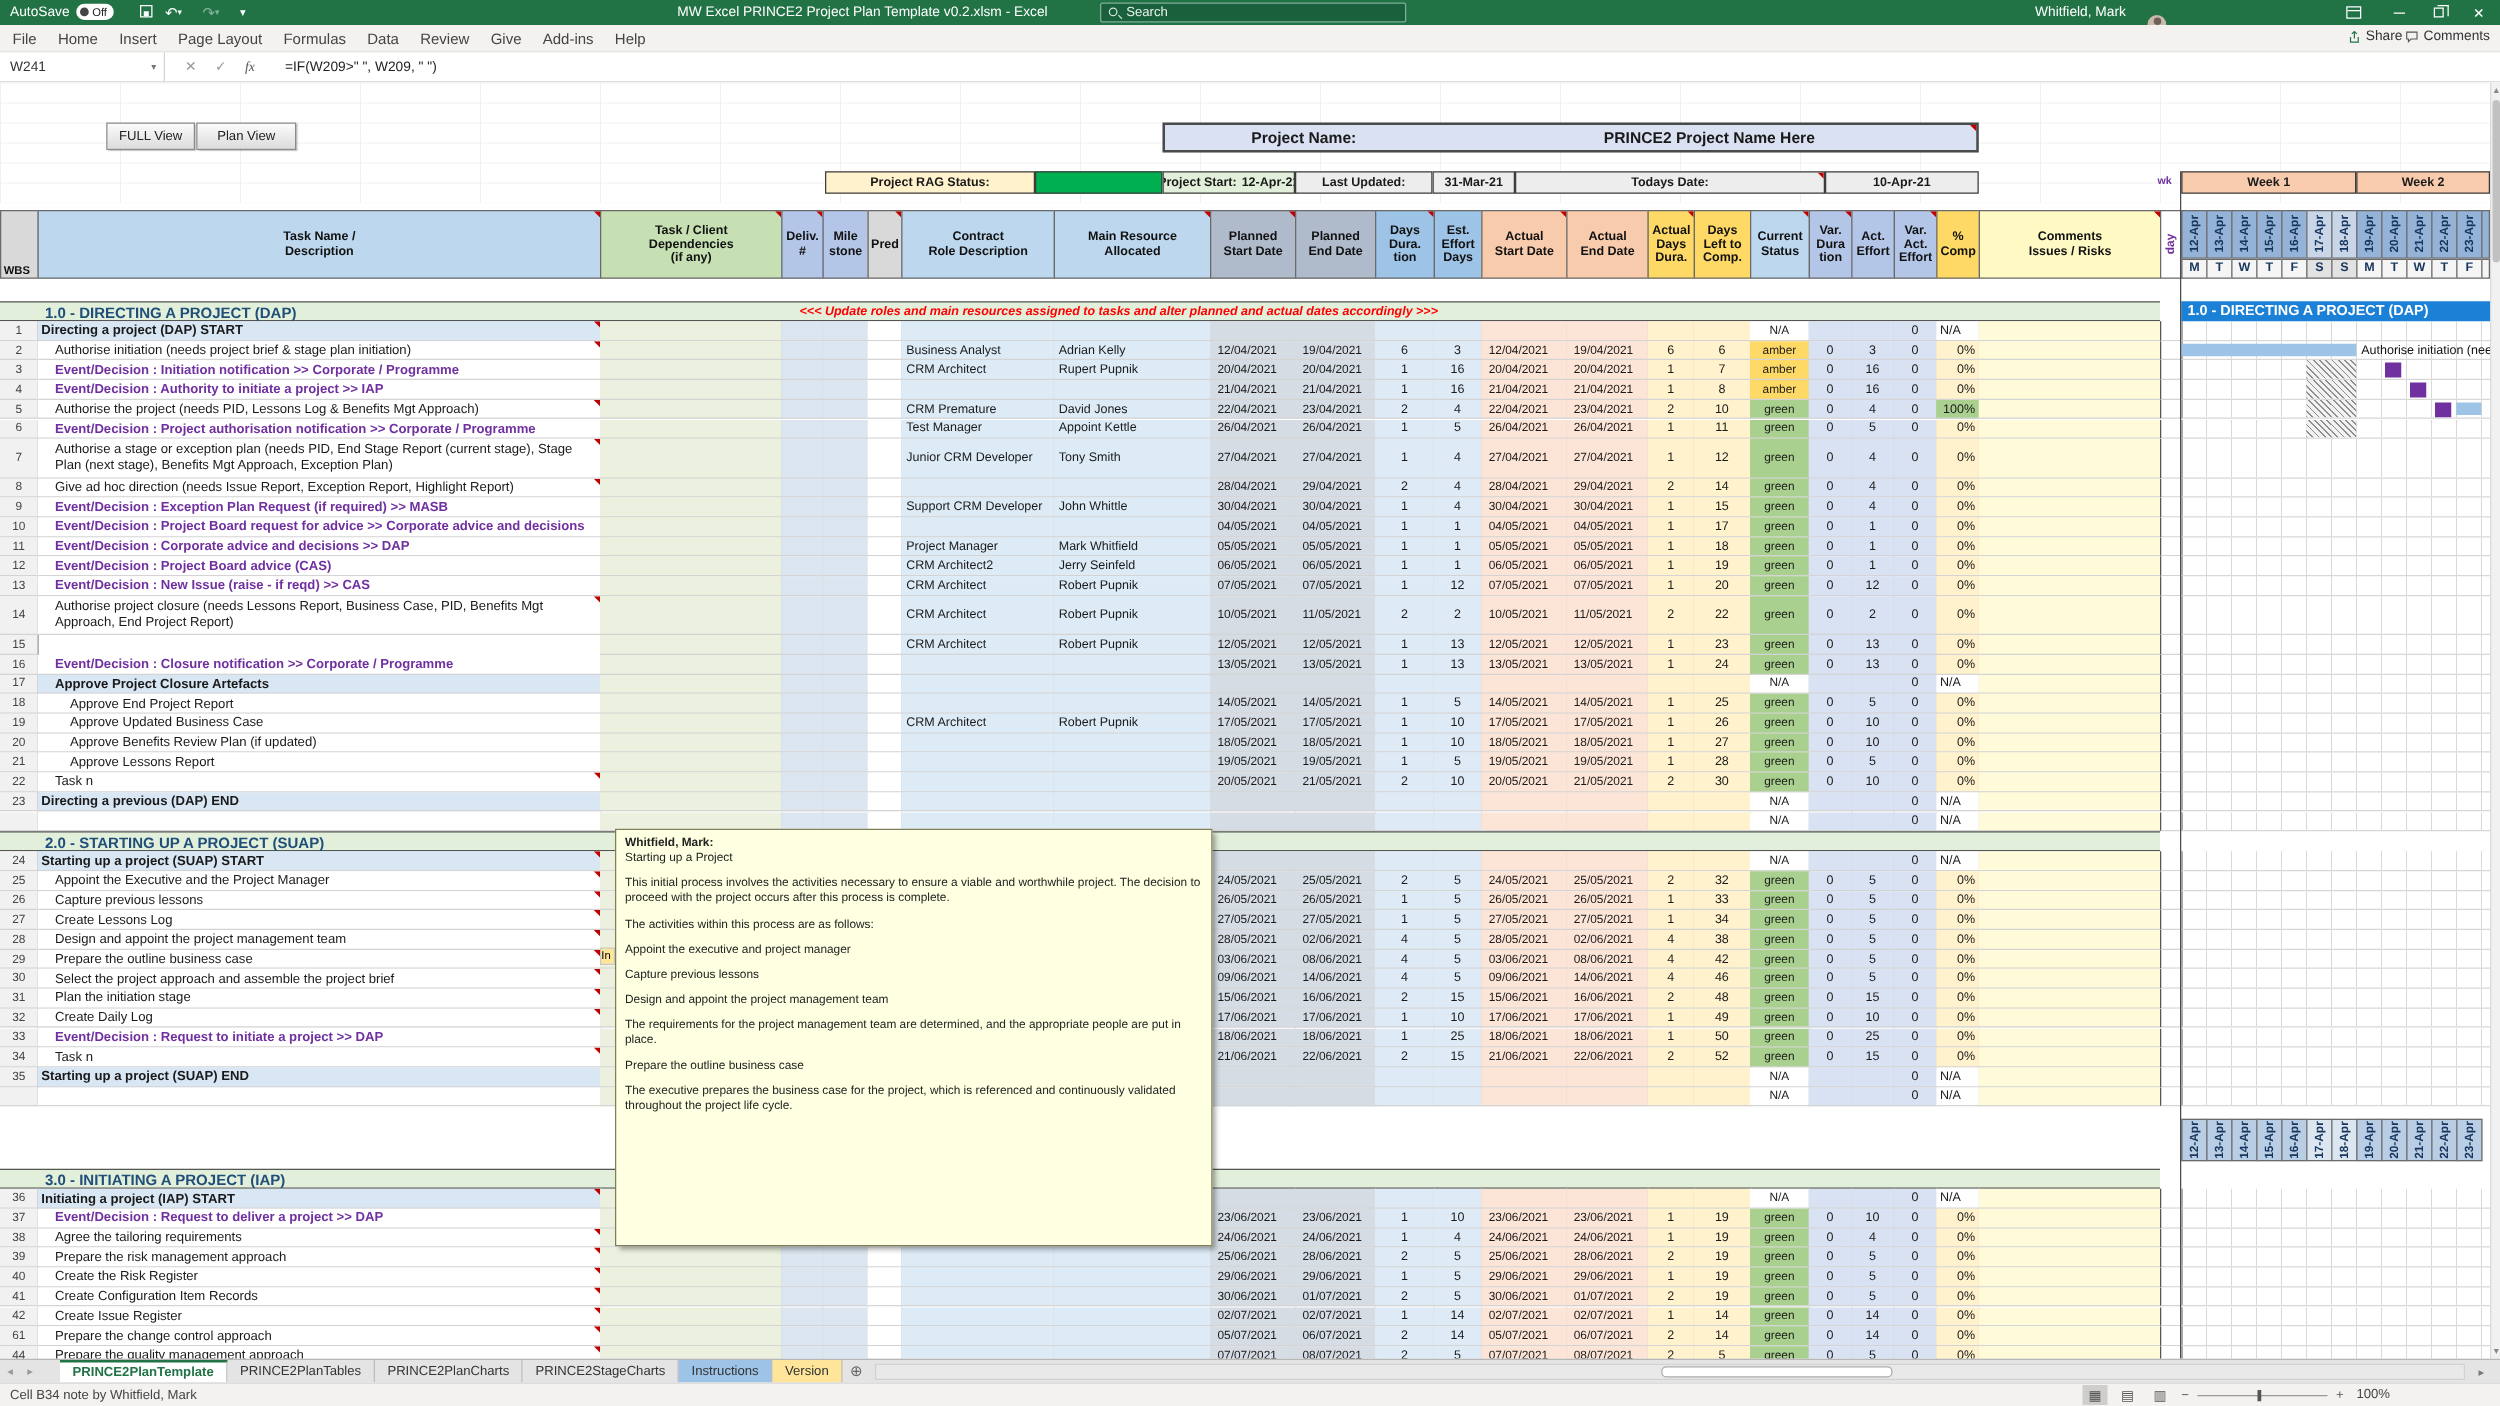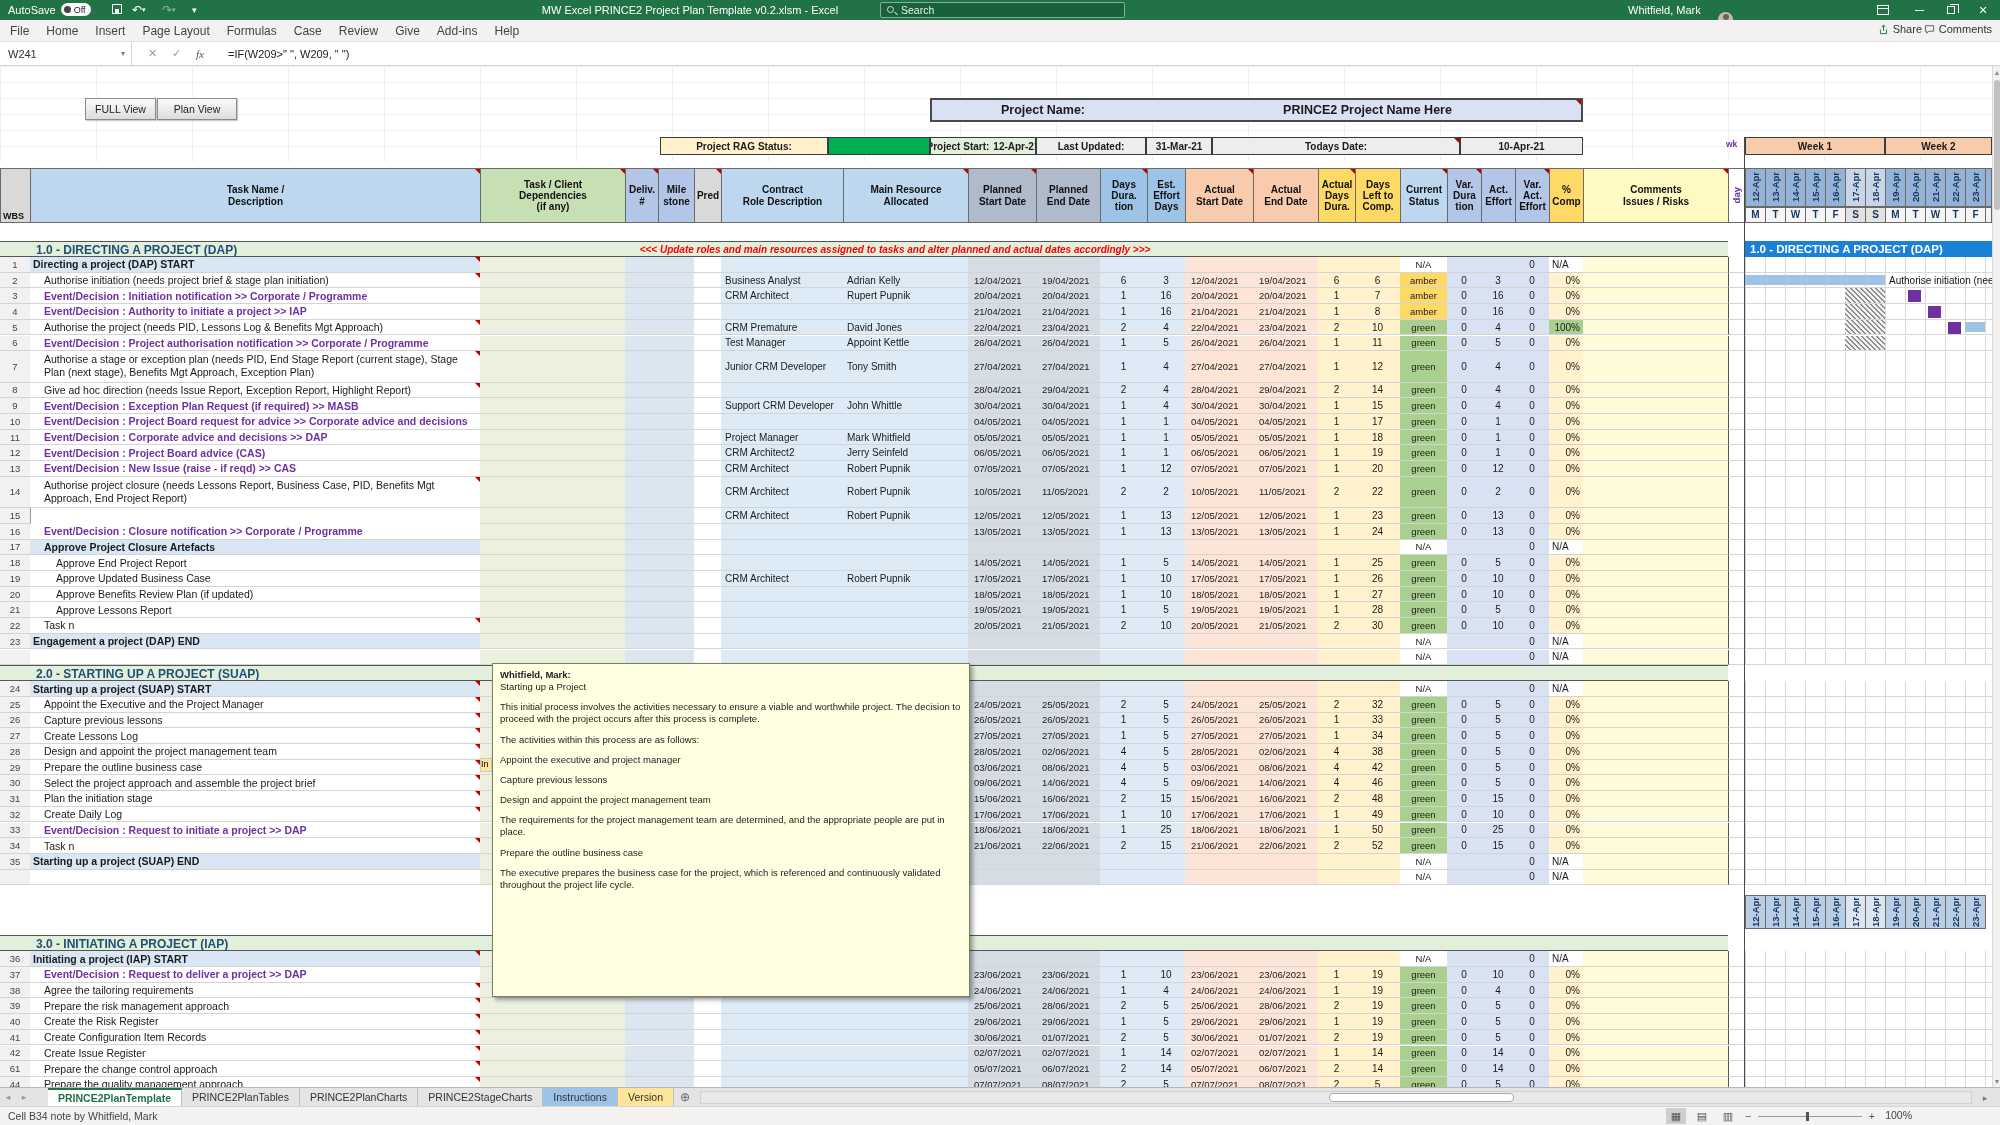--- a/index.html
+++ b/index.html
@@ -121,21 +121,21 @@
   <div class="abs winbtn" style="left:1968px;top:0">✕</div>
 </div>
 
 <div id="menubar">
   <div id="menuitems" style="display:flex">
       <div class="mitem">File</div>
       <div class="mitem">Home</div>
       <div class="mitem">Insert</div>
       <div class="mitem">Page Layout</div>
       <div class="mitem">Formulas</div>
-      <div class="mitem">Case</div>
+      <div class="mitem">Data</div>
       <div class="mitem">Review</div>
       <div class="mitem">Give</div>
       <div class="mitem">Add-ins</div>
       <div class="mitem">Help</div>
     </div>
   <div class="topright" style="right:78px;top:3px">
     <svg width="11" height="11" viewBox="0 0 16 16">
         <path d="M8 10 L8 2 M5 4.5 L8 1.8 L11 4.5 M3.5 8 v6 h9 v-6" stroke="#217346" fill="none" stroke-width="1.4"></path>
       </svg>
     <span>Share</span>
@@ -836,21 +836,21 @@
       <div class="cell ctr" style="left: 1355px; top: 552.1px; width: 46px; height: 15.7px; background: rgb(255, 242, 204);">30</div>
       <div class="cell ctr" style="left: 1400px; top: 552.1px; width: 48px; height: 15.7px; background: rgb(169, 208, 142); font-size: 9.5px;">green</div>
       <div class="cell ctr" style="left: 1447px; top: 552.1px; width: 35px; height: 15.7px; background: rgb(217, 226, 243);">0</div>
       <div class="cell ctr" style="left: 1481px; top: 552.1px; width: 35px; height: 15.7px; background: rgb(217, 226, 243);">10</div>
       <div class="cell ctr" style="left: 1515px; top: 552.1px; width: 35px; height: 15.7px; background: rgb(217, 226, 243);">0</div>
       <div class="cell" style="left: 1549px; top: 552.1px; width: 35px; height: 15.7px; background: rgb(255, 242, 204); justify-content: flex-end; padding: 0px 3px;">0%</div>
       <div class="cell ctr" style="left: 1583px; top: 552.1px; width: 146px; height: 15.7px; background: rgb(255, 251, 216);"></div>
       <div class="cell ctr" style="left: 1728px; top: 552.1px; width: 18px; height: 15.7px; background: rgb(255, 255, 255); border-left: 1px solid rgb(85, 85, 85); border-right: 1px solid rgb(85, 85, 85);"></div>
       <div class="gantt" style="left: 1745px; top: 552.1px; width: 247px; height: 15.7px;"></div>
       <div class="cell ctr" style="left: 0px; top: 567.8px; width: 31px; height: 15.7px; background: rgb(241, 241, 241); font-size: 9.5px; color: rgb(68, 68, 68); border-right: 1px solid rgb(154, 154, 154);">23</div>
-      <div class="cell" style="left: 30px; top: 567.8px; width: 451px; height: 15.7px; background: rgb(217, 231, 245); font-size: 10.5px; padding-left: 3px; font-weight: bold;">Engagement a project (DAP) END</div>
+      <div class="cell" style="left: 30px; top: 567.8px; width: 451px; height: 15.7px; background: rgb(217, 231, 245); font-size: 10.5px; padding-left: 3px; font-weight: bold;">Directing a previous (DAP) END</div>
       <div class="cell ctr" style="left: 480px; top: 567.8px; width: 146px; height: 15.7px; background: rgb(235, 241, 222);"></div>
       <div class="cell ctr" style="left: 625px; top: 567.8px; width: 34px; height: 15.7px; background: rgb(220, 230, 241);"></div>
       <div class="cell ctr" style="left: 658px; top: 567.8px; width: 37px; height: 15.7px; background: rgb(220, 230, 241);"></div>
       <div class="cell ctr" style="left: 694px; top: 567.8px; width: 28px; height: 15.7px; background: rgb(255, 255, 255);"></div>
       <div class="cell" style="left: 721px; top: 567.8px; width: 123px; height: 15.7px; background: rgb(221, 235, 247); padding-left: 4px;"></div>
       <div class="cell" style="left: 843px; top: 567.8px; width: 126px; height: 15.7px; background: rgb(221, 235, 247); padding-left: 4px;"></div>
       <div class="cell" style="left: 968px; top: 567.8px; width: 69px; height: 15.7px; background: rgb(214, 220, 228); padding-left: 6px; font-size: 9.5px;"></div>
       <div class="cell" style="left: 1036px; top: 567.8px; width: 65px; height: 15.7px; background: rgb(214, 220, 228); padding-left: 6px; font-size: 9.5px;"></div>
       <div class="cell ctr" style="left: 1100px; top: 567.8px; width: 48px; height: 15.7px; background: rgb(222, 234, 246);"></div>
       <div class="cell ctr" style="left: 1147px; top: 567.8px; width: 39px; height: 15.7px; background: rgb(222, 234, 246);"></div>

